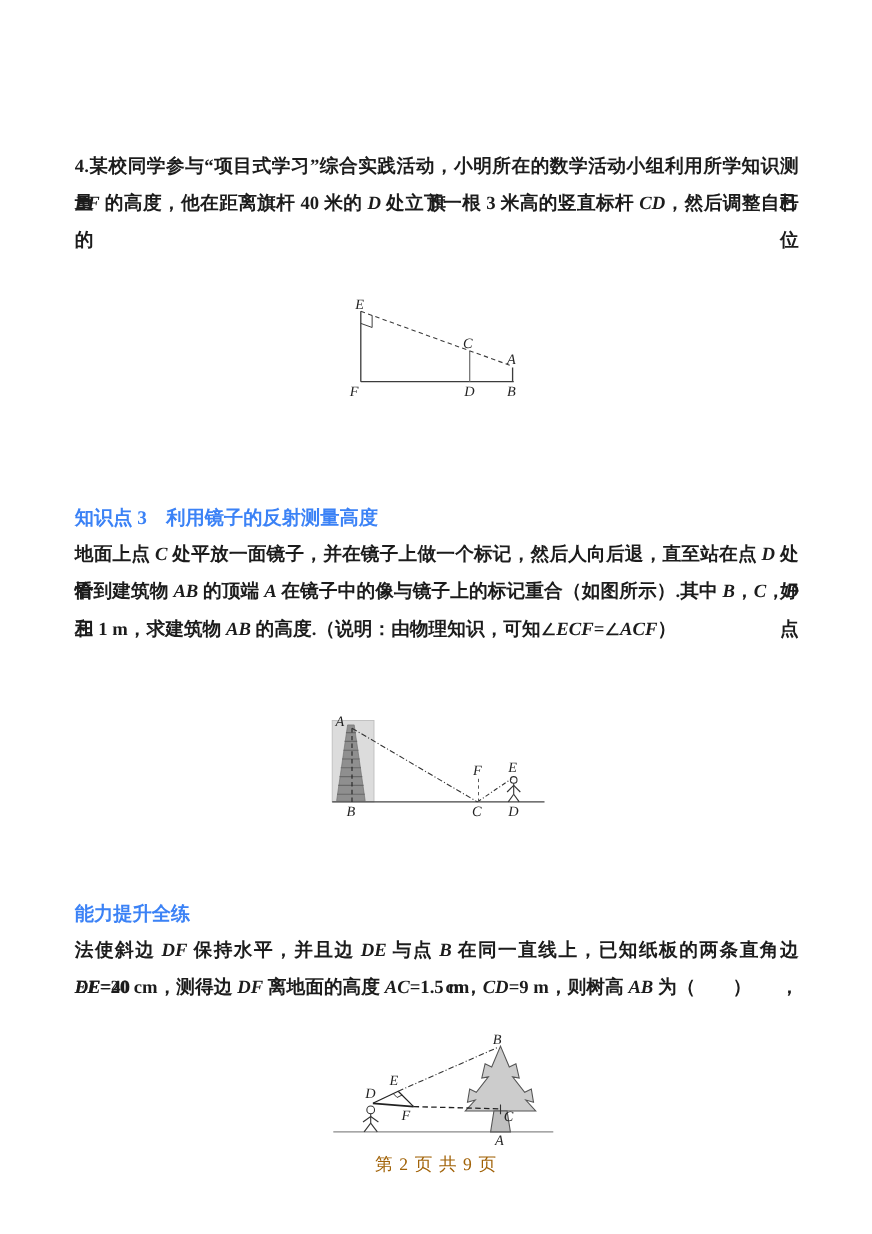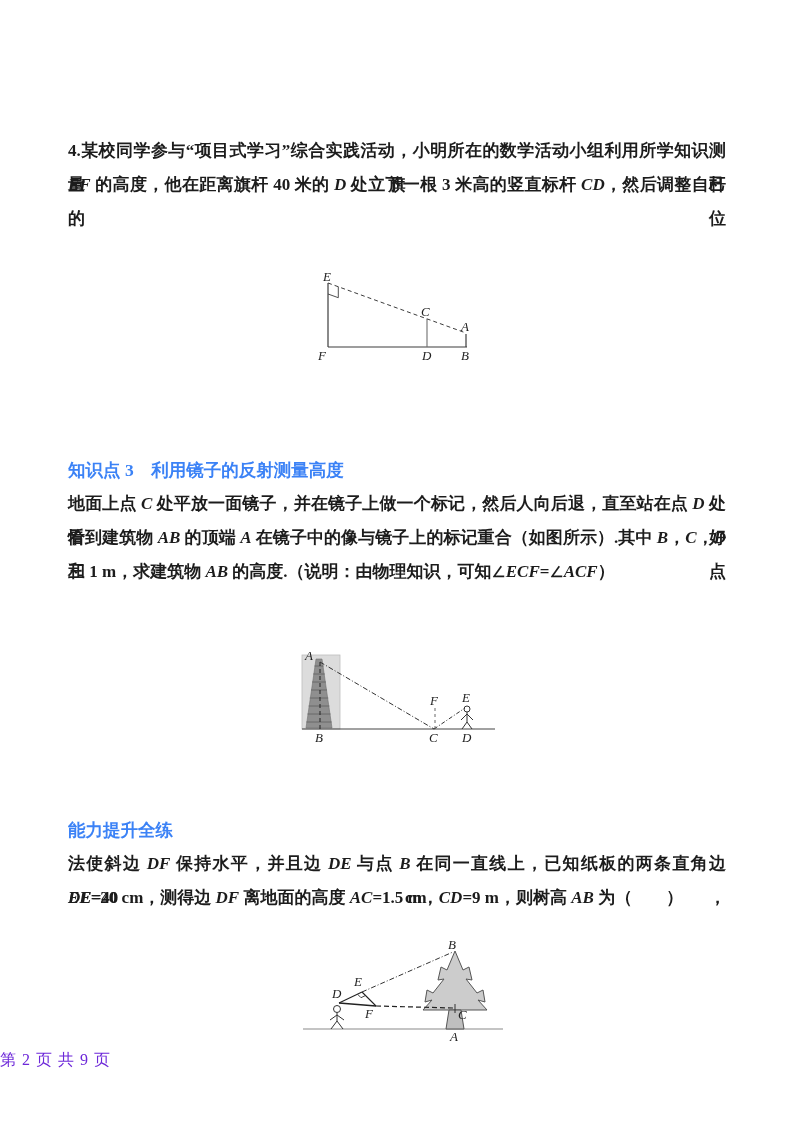--- a/index.html
+++ b/index.html
@@ -26,22 +26,22 @@
     height:34px;line-height:34px;
     font-size:17.5px;font-weight:bold;color:#3b82f6;
   }
   .fig{position:absolute;}
   .fig text{
     font-family:"Liberation Serif",serif;
     font-style:italic;font-size:13px;fill:#222;
   }
   .footer{
     position:absolute;left:0;width:793px;top:1046px;
-    height:28px;line-height:28px;text-align:left;
-    font-size:16px;color:#6d28d9;letter-spacing:1px;
+    height:28px;line-height:28px;text-align:center;
+    font-size:16px;color:#a16207;letter-spacing:1px;
   }
 </style>
 </head>
 <body>
 
 <div class="page">
 
   <div class="para" style="top:134px">
     <div class="line">4.某校同学参与“项目式学习”综合实践活动，小明所在的数学活动小组利用所学知识测量旗杆</div>
     <div class="line"><i>EF</i> 的高度，他在距离旗杆 40 米的 <i>D</i> 处立下一根 3 米高的竖直标杆 <i>CD</i>，然后调整自己的位</div>

